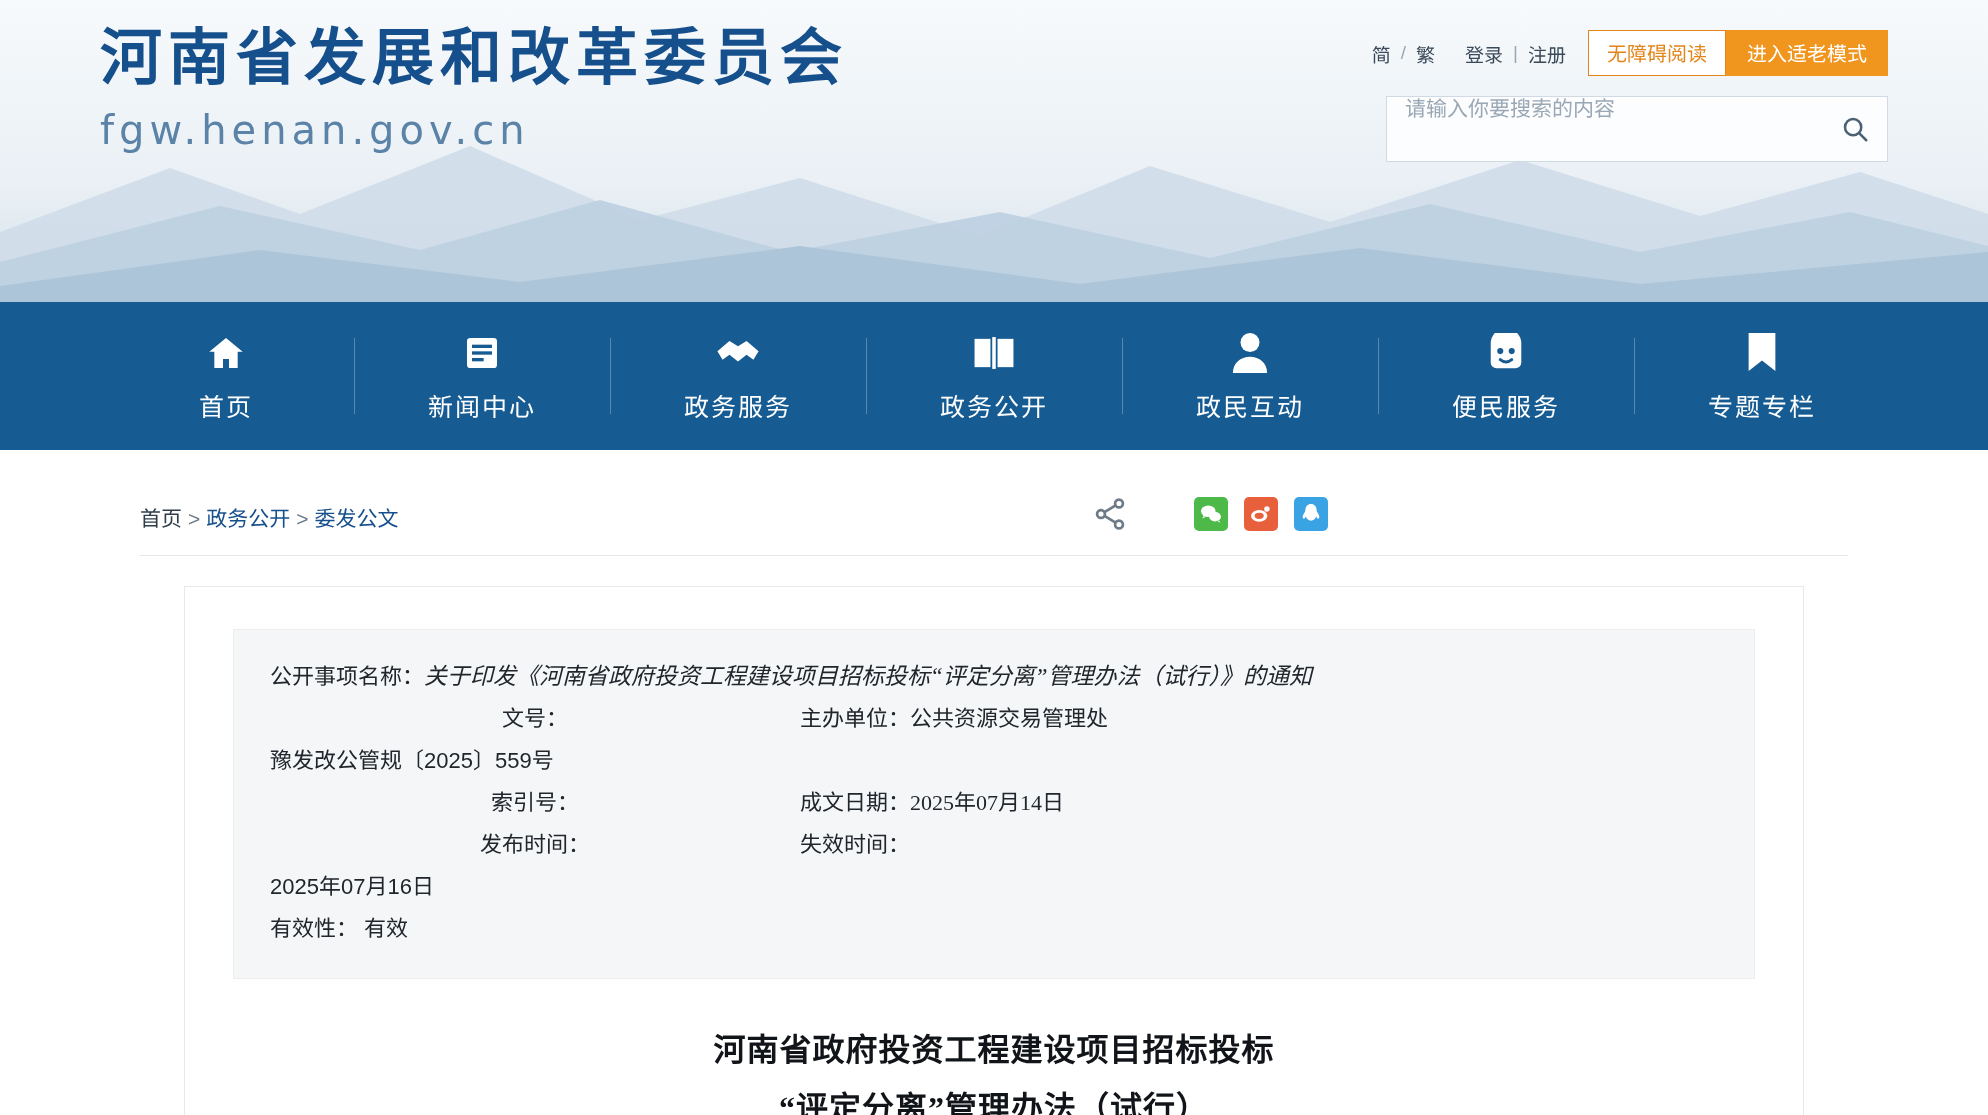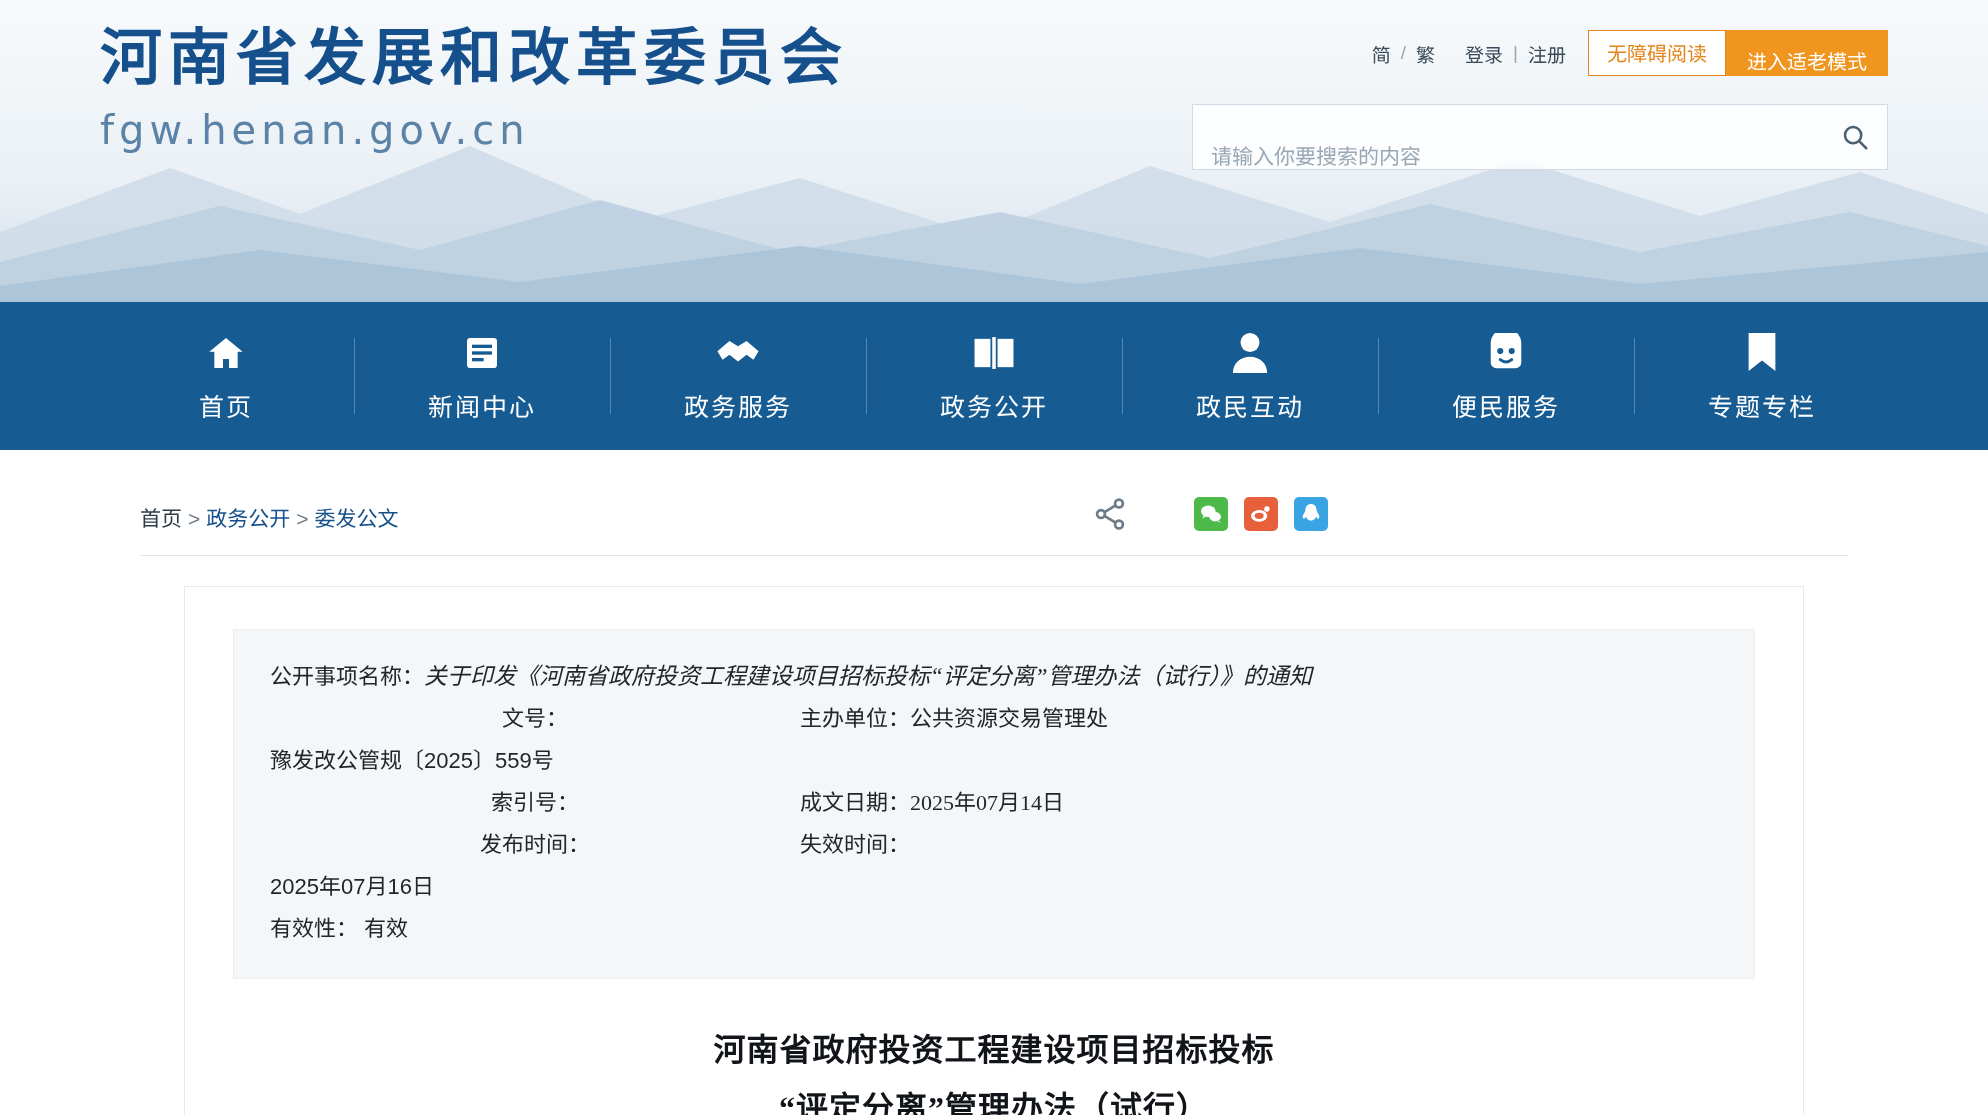--- a/index.html
+++ b/index.html
@@ -66,38 +66,38 @@
     padding: 0 18px;
     border: 1px solid #e2861b;
     color: #e2861b;
     background: #ffffff;
     font-size: 20px;
     text-align: right;
   }
   .btn-elder {
     height: 46px;
     line-height: 46px;
-    padding: 8px 20px;
+    padding: 0 20px;
     background: #f0951e;
     color: #ffffff;
     font-size: 20px;
     border: 1px solid #f0951e;
   }
 
   
   .search-box {
     position: absolute;
     right: 100px;
-    top: 104px;
-    width: 696px;
+    top: 96px;
+    width: 502px;
     height: 66px;
     background: rgba(255,255,255,0.82);
     border: 1px solid #cfdae4;
     display: flex;
-    align-items: flex-end;
+    align-items: flex-start;
   }
   .search-input {
     flex: 1;
     border: none;
     outline: none;
     background: transparent;
     font-size: 21px;
     color: #3c4a58;
     padding: 0 18px;
     font-family: "Liberation Sans", sans-serif;

